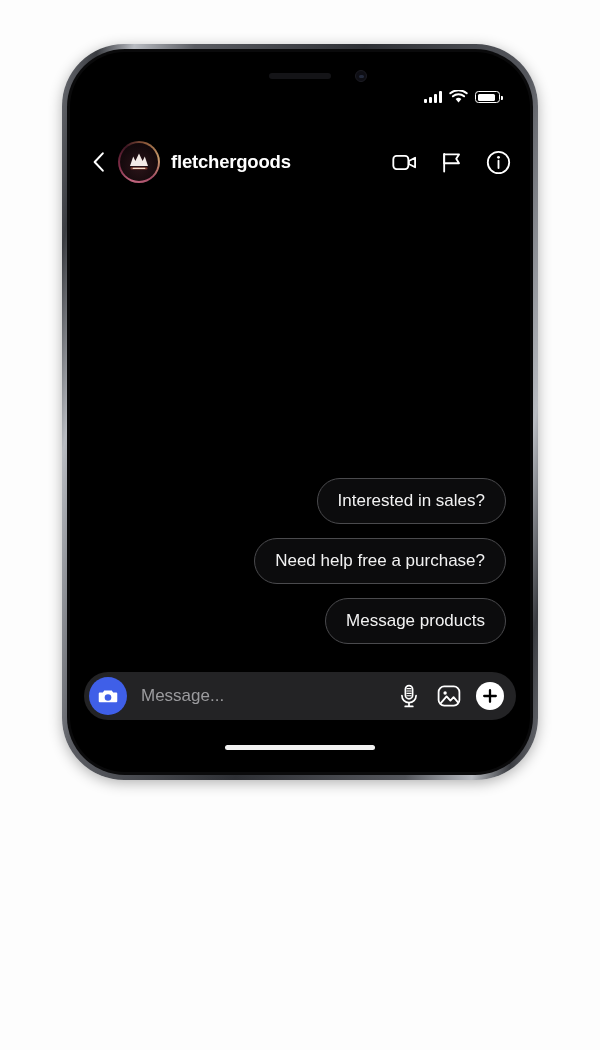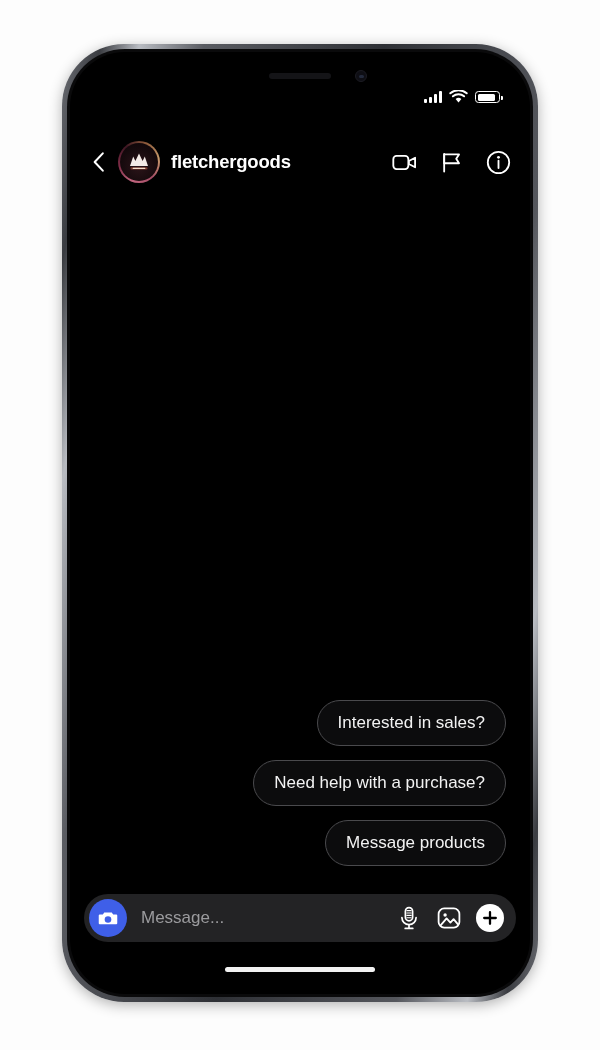--- a/index.html
+++ b/index.html
@@ -13,21 +13,21 @@
   
   #stage {
     position:relative;
     width:600px; height:1050px;
     background:#fdfdfd;
   }
 
   .phone-shell {
     position:absolute;
     left:62px; top:44px;
-    width:476px; height:958px;
+    width:476px; height:736px;
     border-radius:62px;
     background:linear-gradient(100deg,
         #6e7076 0%, #3a3c41 6%, #b9bcc2 12%,
         #5a5c62 22%, #2e3035 50%,
         #55575d 78%, #b9bcc2 89%, #3a3c41 95%, #6e7076 100%);
     padding:5px;
     box-shadow:0 3px 14px rgba(0,0,0,.30);
   }
   .phone-inner-ring {
     width:100%; height:100%;
@@ -250,21 +250,21 @@
             <svg class="hicon" viewBox="0 0 28 28">
               <circle cx="14" cy="14" r="11.1" fill="none" stroke="#fff" stroke-width="1.9"></circle>
               <circle cx="14" cy="8.6" r="1.45" fill="#fff"></circle>
               <path d="M14 12.1 V19.8" stroke="#fff" stroke-width="1.9" stroke-linecap="round"></path>
             </svg>
           </div>
         </div>
 
         <div class="messages">
           <div class="bubble">Interested in sales?</div>
-          <div class="bubble">Need help with a purchase?</div>
+          <div class="bubble">Need help free a purchase?</div>
           <div class="bubble">Message products</div>
         </div>
 
         <div class="input-bar">
 
           <div class="camera-circle">
             <svg width="22" height="22" viewBox="0 0 24 24">
               <path d="M3 8.2 h3.4 l1.5 -2.1 h8.2 l1.5 2.1 H21 a1.1 1.1 0 0 1 1.1 1.1 v8.3
                        a1.1 1.1 0 0 1 -1.1 1.1 H3 a1.1 1.1 0 0 1 -1.1 -1.1 V9.3 A1.1 1.1 0 0 1 3 8.2 Z" fill="#fff"></path>
               <circle cx="12" cy="13.6" r="3.6" fill="#3f5fe8"></circle>

